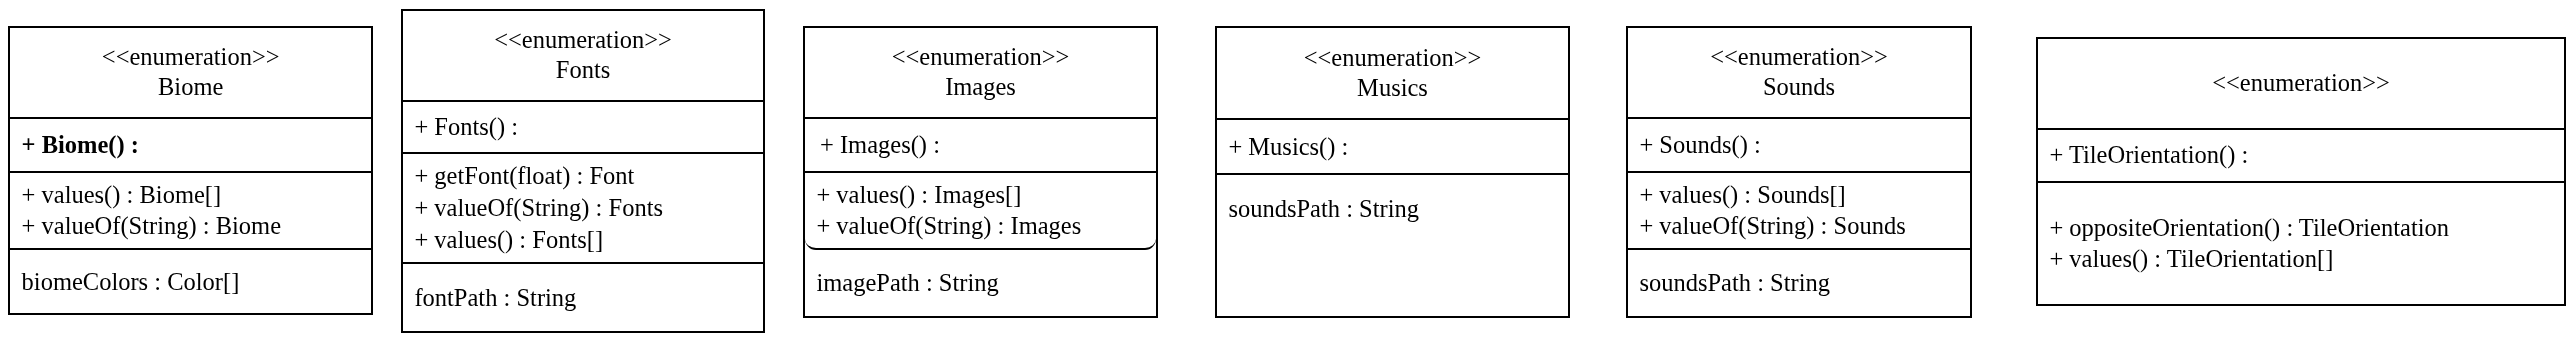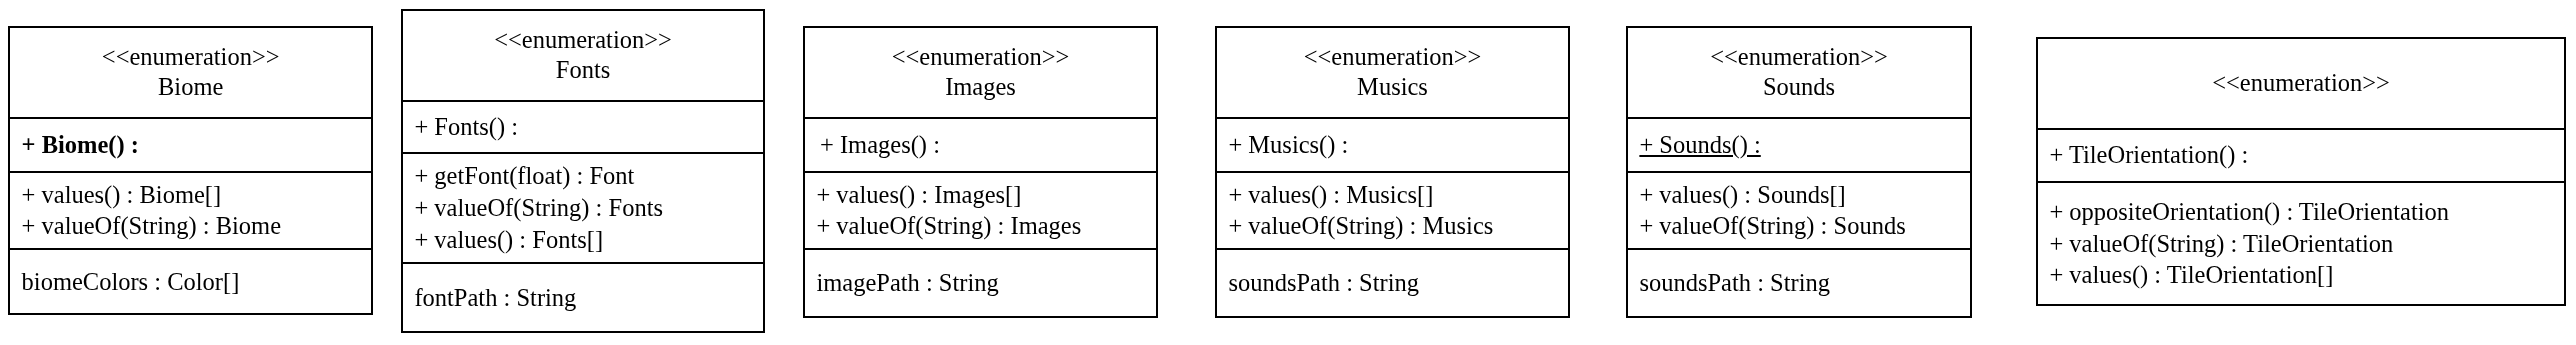--- a/index.html
+++ b/index.html
@@ -105,71 +105,66 @@
   </div>
 
   <div class="uml-class" style="left:803px; top:26px; width:355px; height:292px;">
     <div class="compartment header" style="height:92px;">
       <div class="stereotype">&lt;&lt;enumeration&gt;&gt;</div>
       <div class="classname">Images</div>
     </div>
     <div class="compartment members" style="height:55px;padding-left:15px;">
       <div class="member">+ Images() :</div>
     </div>
-    <div class="compartment members" style="height:78px;">
+    <div class="compartment members" style="height:78px;border-radius:11px;">
       <div class="member">+ values() : Images[]</div>
       <div class="member">+ valueOf(String) : Images</div>
     </div>
     <div class="compartment members" style="height:67px;border-radius:7px;">
       <div class="member">imagePath : String</div>
     </div>
   </div>
 
   <div class="uml-class" style="left:1215px; top:26px; width:355px; height:292px;">
     <div class="compartment header" style="height:92px;">
       <div class="stereotype">&lt;&lt;enumeration&gt;&gt;</div>
       <div class="classname">Musics</div>
     </div>
     <div class="compartment members" style="height:55px;">
       <div class="member">+ Musics() :</div>
     </div>
-    <div class="compartment members" style="height:78px;">
-      <div class="member">+ values() : Musics[]</div>
-      <div class="member">+ valueOf(String) : Musics</div>
-    </div>
     <div class="compartment members" style="height:67px;">
       <div class="member">soundsPath : String</div>
     </div>
   </div>
 
   <div class="uml-class" style="left:1626px; top:26px; width:346px; height:292px;">
     <div class="compartment header" style="height:92px;">
       <div class="stereotype">&lt;&lt;enumeration&gt;&gt;</div>
       <div class="classname">Sounds</div>
     </div>
-    <div class="compartment members" style="height:55px;text-decoration:underline;">
+    <div class="compartment members" style="height:55px;">
       <div class="member">+ Sounds() :</div>
     </div>
     <div class="compartment members" style="height:78px;">
       <div class="member">+ values() : Sounds[]</div>
       <div class="member">+ valueOf(String) : Sounds</div>
     </div>
     <div class="compartment members" style="height:67px;">
       <div class="member">soundsPath : String</div>
     </div>
   </div>
 
   <div class="uml-class" style="left:2036px; top:37px; width:530px; height:269px;">
     <div class="compartment header" style="height:92px;">
       <div class="stereotype">&lt;&lt;enumeration&gt;&gt;</div>
     </div>
     <div class="compartment members" style="height:54px;">
       <div class="member">+ TileOrientation() :</div>
     </div>
     <div class="compartment members" style="height:123px;">
       <div class="member">+ oppositeOrientation() : TileOrientation</div>
-      <div class="member">+ valueOf(String) : TileOrientation</div>
       <div class="member">+ values() : TileOrientation[]</div>
     </div>
   </div>
 
 </div>
 
 
 </body></html>

